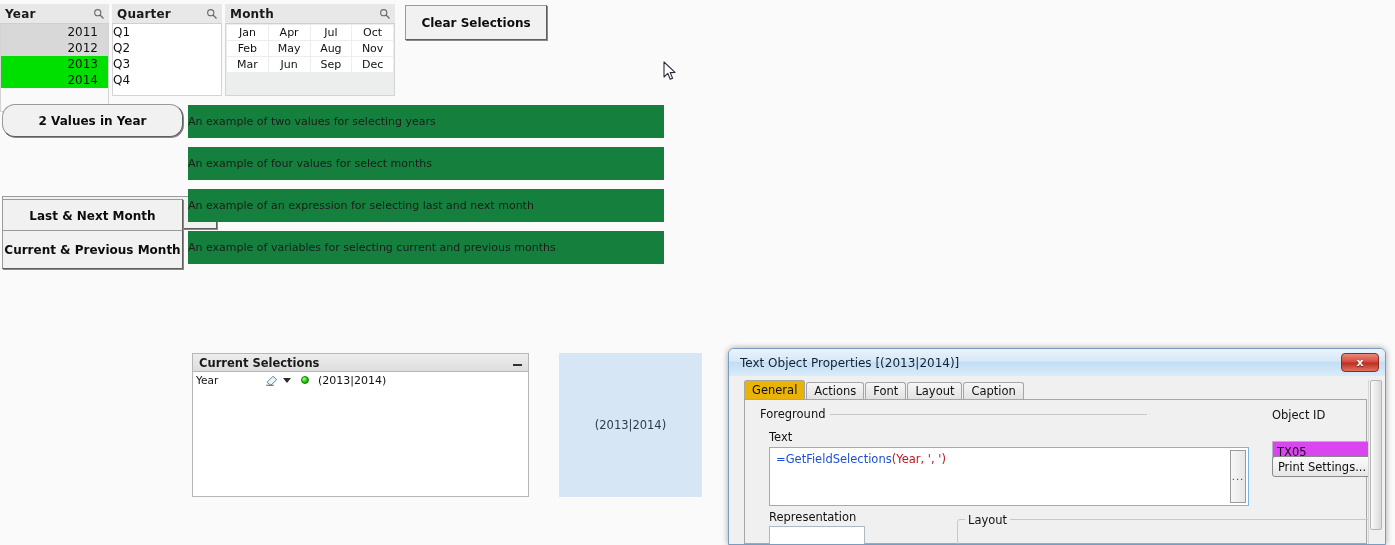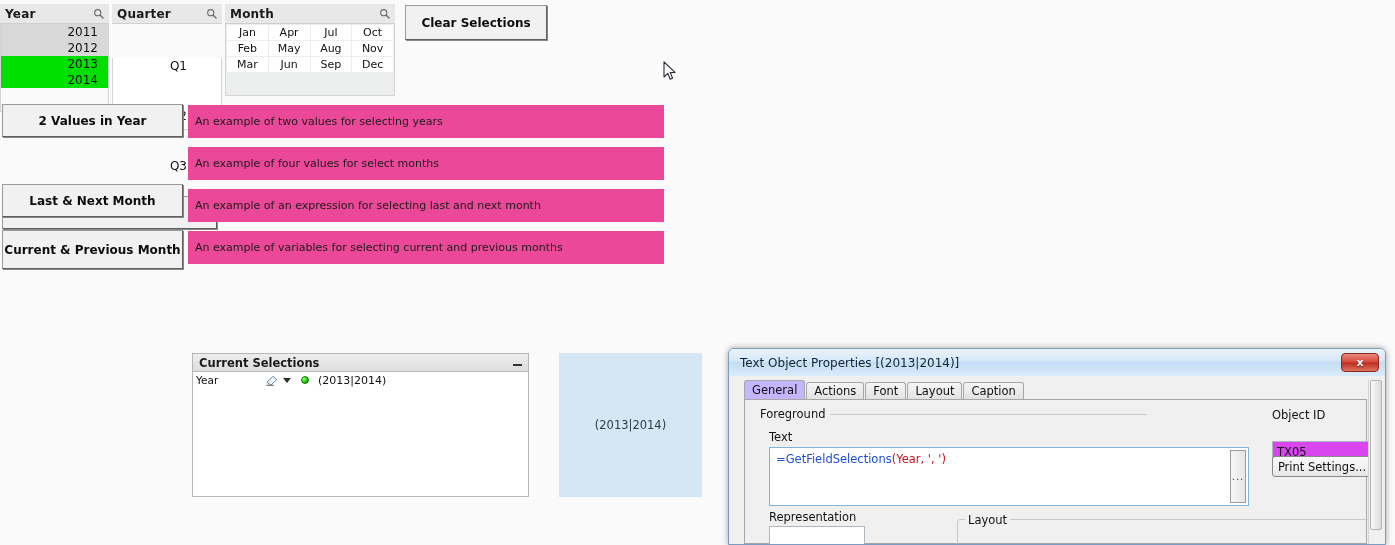--- a/index.html
+++ b/index.html
@@ -34,22 +34,22 @@
     height:16px; line-height:16px;
     text-align:right; padding-right:10px;
     font-size:12px; color:#111;
   }
   .yrow.excluded { background:#d8d8d8; }
   .yrow.selected { background:#00e000; }
 
   .qbody { background:#ffffff; }
   .qrow {
     height:16px; line-height:16px;
-    text-align:right; padding-right:34px;
-    font-size:12px; color:#111;margin-top:34px;
+    padding-right:34px;
+    font-size:12px; color:#111;
   }
 
   .mbody { background:#eceded; padding:1px; }
   .mgrid { display:grid; grid-template-columns:repeat(4,1fr); gap:1px; }
   .mcell {
     background:#ffffff;
     height:15px; line-height:15px;
     text-align:center;
     font-size:11px; color:#111;
   }
@@ -62,23 +62,22 @@
     box-shadow: 1px 1px 0 #888;
     display:flex; align-items:center; justify-content:center;
     font-weight:bold; font-size:12px; color:#0d0d0d;
     cursor:default;
   }
 
   
   .act-btn { position:absolute; }
   .desc {
     position:absolute;
-    background:#ec4899;
+    background:#15803d;
     display:flex; align-items:center;
-    padding-left:7px;
     font-size:11px; color:#1b1b1b;
   }
 
   
   #cs-panel {
     position:absolute;
     border:1px solid #b7b7b7;
     background:#ffffff;
   }
   #cs-title {
@@ -151,21 +150,21 @@
     padding:0 7px;
     font-size:11.5px; color:#111;
     border:1px solid #a6a6a6;
     border-bottom:none;
     border-radius:3px 3px 0 0;
     background:linear-gradient(#f6f6f6,#e2e2e2);
     margin-right:1px;
     cursor:default;
   }
   .tab.active {
-    background:#c4b5fd;
+    background:#eab308;
     height:19px; line-height:18px;
     position:relative; z-index:3;
   }
   .tabpage {
     position:absolute; left:6px; right:0; top:19px; bottom:0;
     border:1px solid #a6a6a6;
     background:#f0f0f0;
   }
   .grouplbl { position:absolute; font-size:11.5px; color:#111; background:#f0f0f0; padding:0 3px; }
   .groupline { position:absolute; height:1px; background:#c8c8c8; }
@@ -273,27 +272,27 @@
       <div class="mcell">Mar</div>
       <div class="mcell">Jun</div>
       <div class="mcell">Sep</div>
       <div class="mcell">Dec</div>
     </div>
   </div>
 </div>
 
 <div class="btn3d" style="position:absolute;left:405px;top:5px;width:142px;height:35px;">Clear Selections</div>
 
-<div class="btn3d act-btn" style="left:2px;top:104px;width:181px;height:33px;">2 Values in Year</div>
+<div class="btn3d act-btn" style="left:2px;top:104px;width:181px;height:33px;border-radius:13px;">2 Values in Year</div>
 <div class="desc" style="left:188px;top:105px;width:476px;height:33px;">An example of two values for selecting years</div>
 
 <div class="btn3d act-btn" style="left:2px;top:158px;width:215px;height:33px;margin-top:38px;">4 Values in Month</div>
 <div class="desc" style="left:188px;top:147px;width:476px;height:33px;">An example of four values for select months</div>
 
-<div class="btn3d act-btn" style="left:2px;top:184px;width:181px;height:33px;">Last &amp; Next Month</div>
+<div class="btn3d act-btn" style="left:2px;top:199px;width:181px;height:33px;">Last &amp; Next Month</div>
 <div class="desc" style="left:188px;top:189px;width:476px;height:33px;">An example of an expression for selecting last and next month</div>
 
 <div class="btn3d act-btn" style="left:2px;top:230px;width:181px;height:39px;">Current &amp; Previous Month</div>
 <div class="desc" style="left:188px;top:231px;width:476px;height:33px;">An example of variables for selecting current and previous months</div>
 
 <div id="cs-panel" style="left:192px;top:353px;width:337px;height:144px;">
   <div id="cs-title">
     <span class="t">Current Selections</span>
     <span class="minbtn"></span>
   </div>

